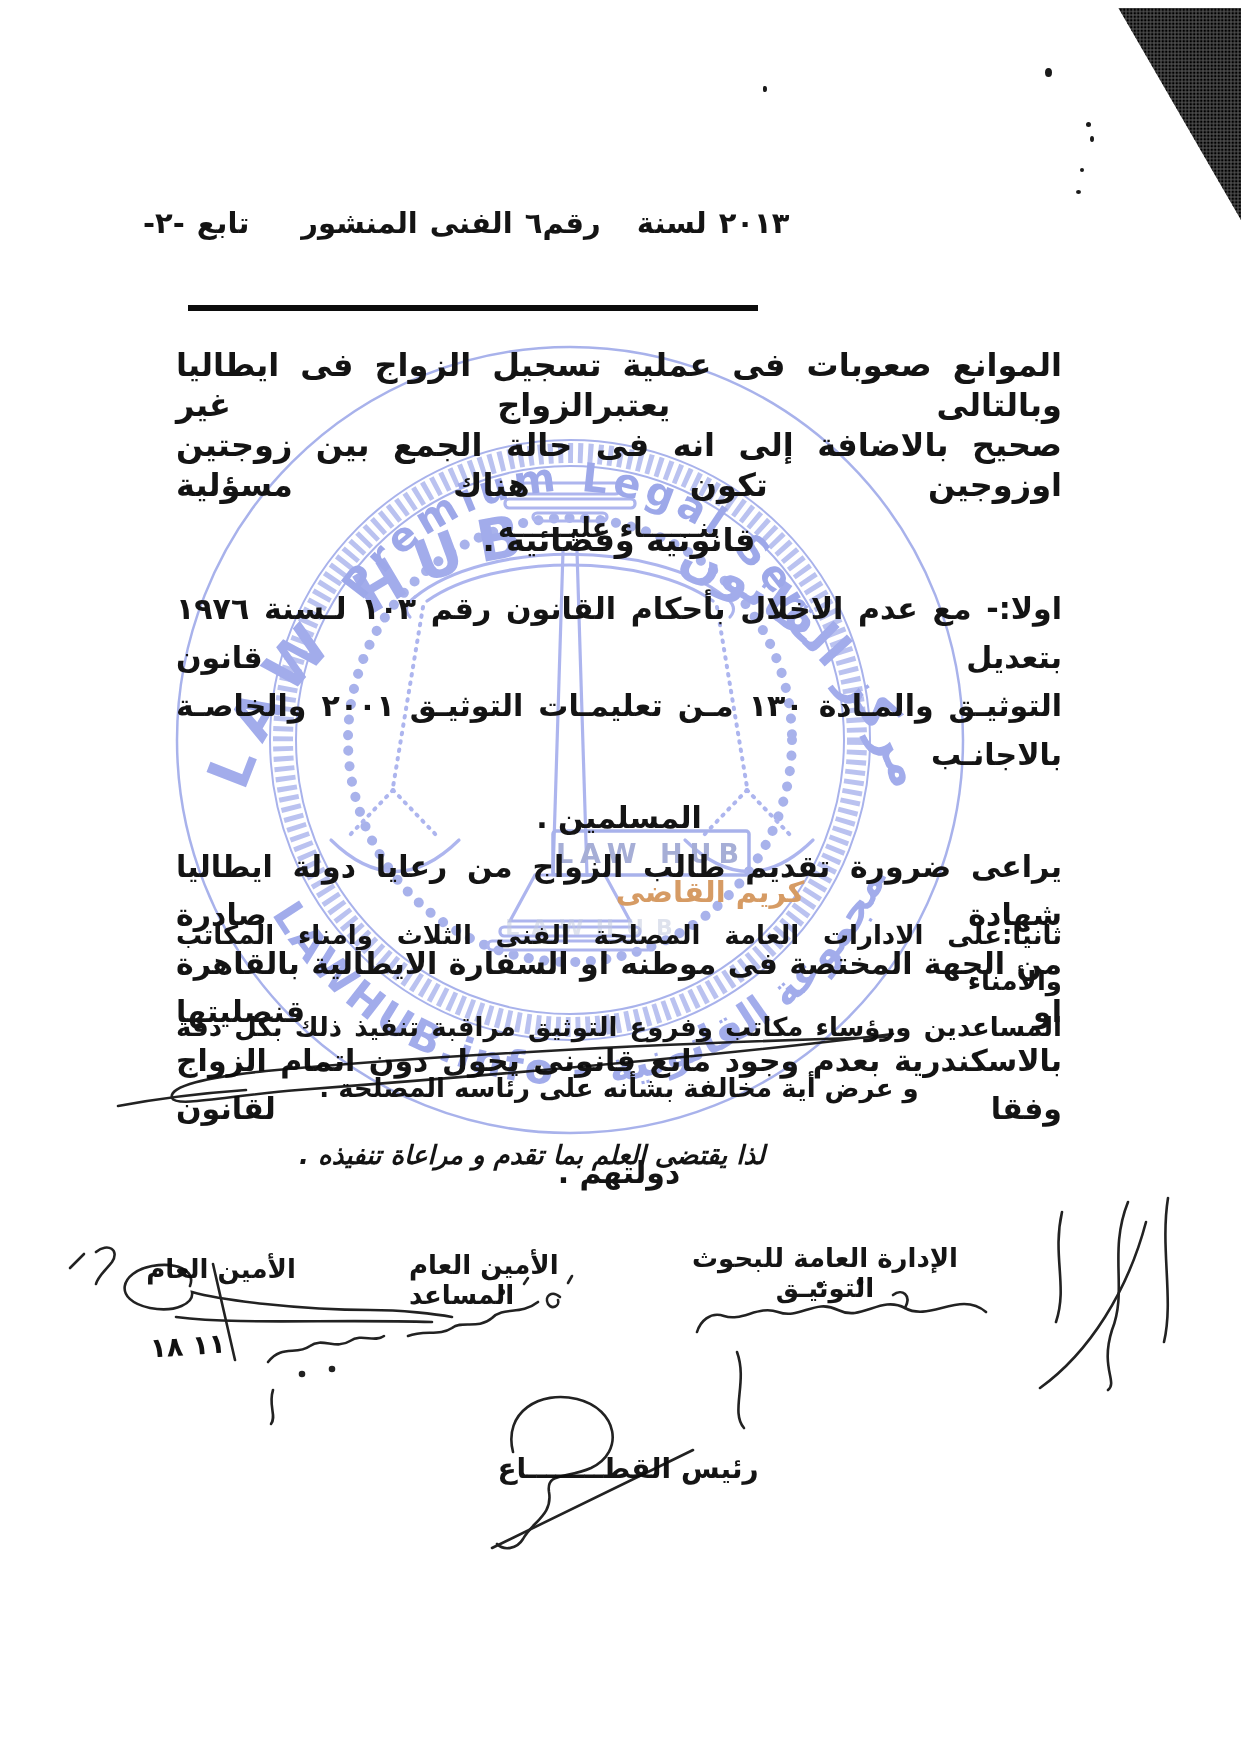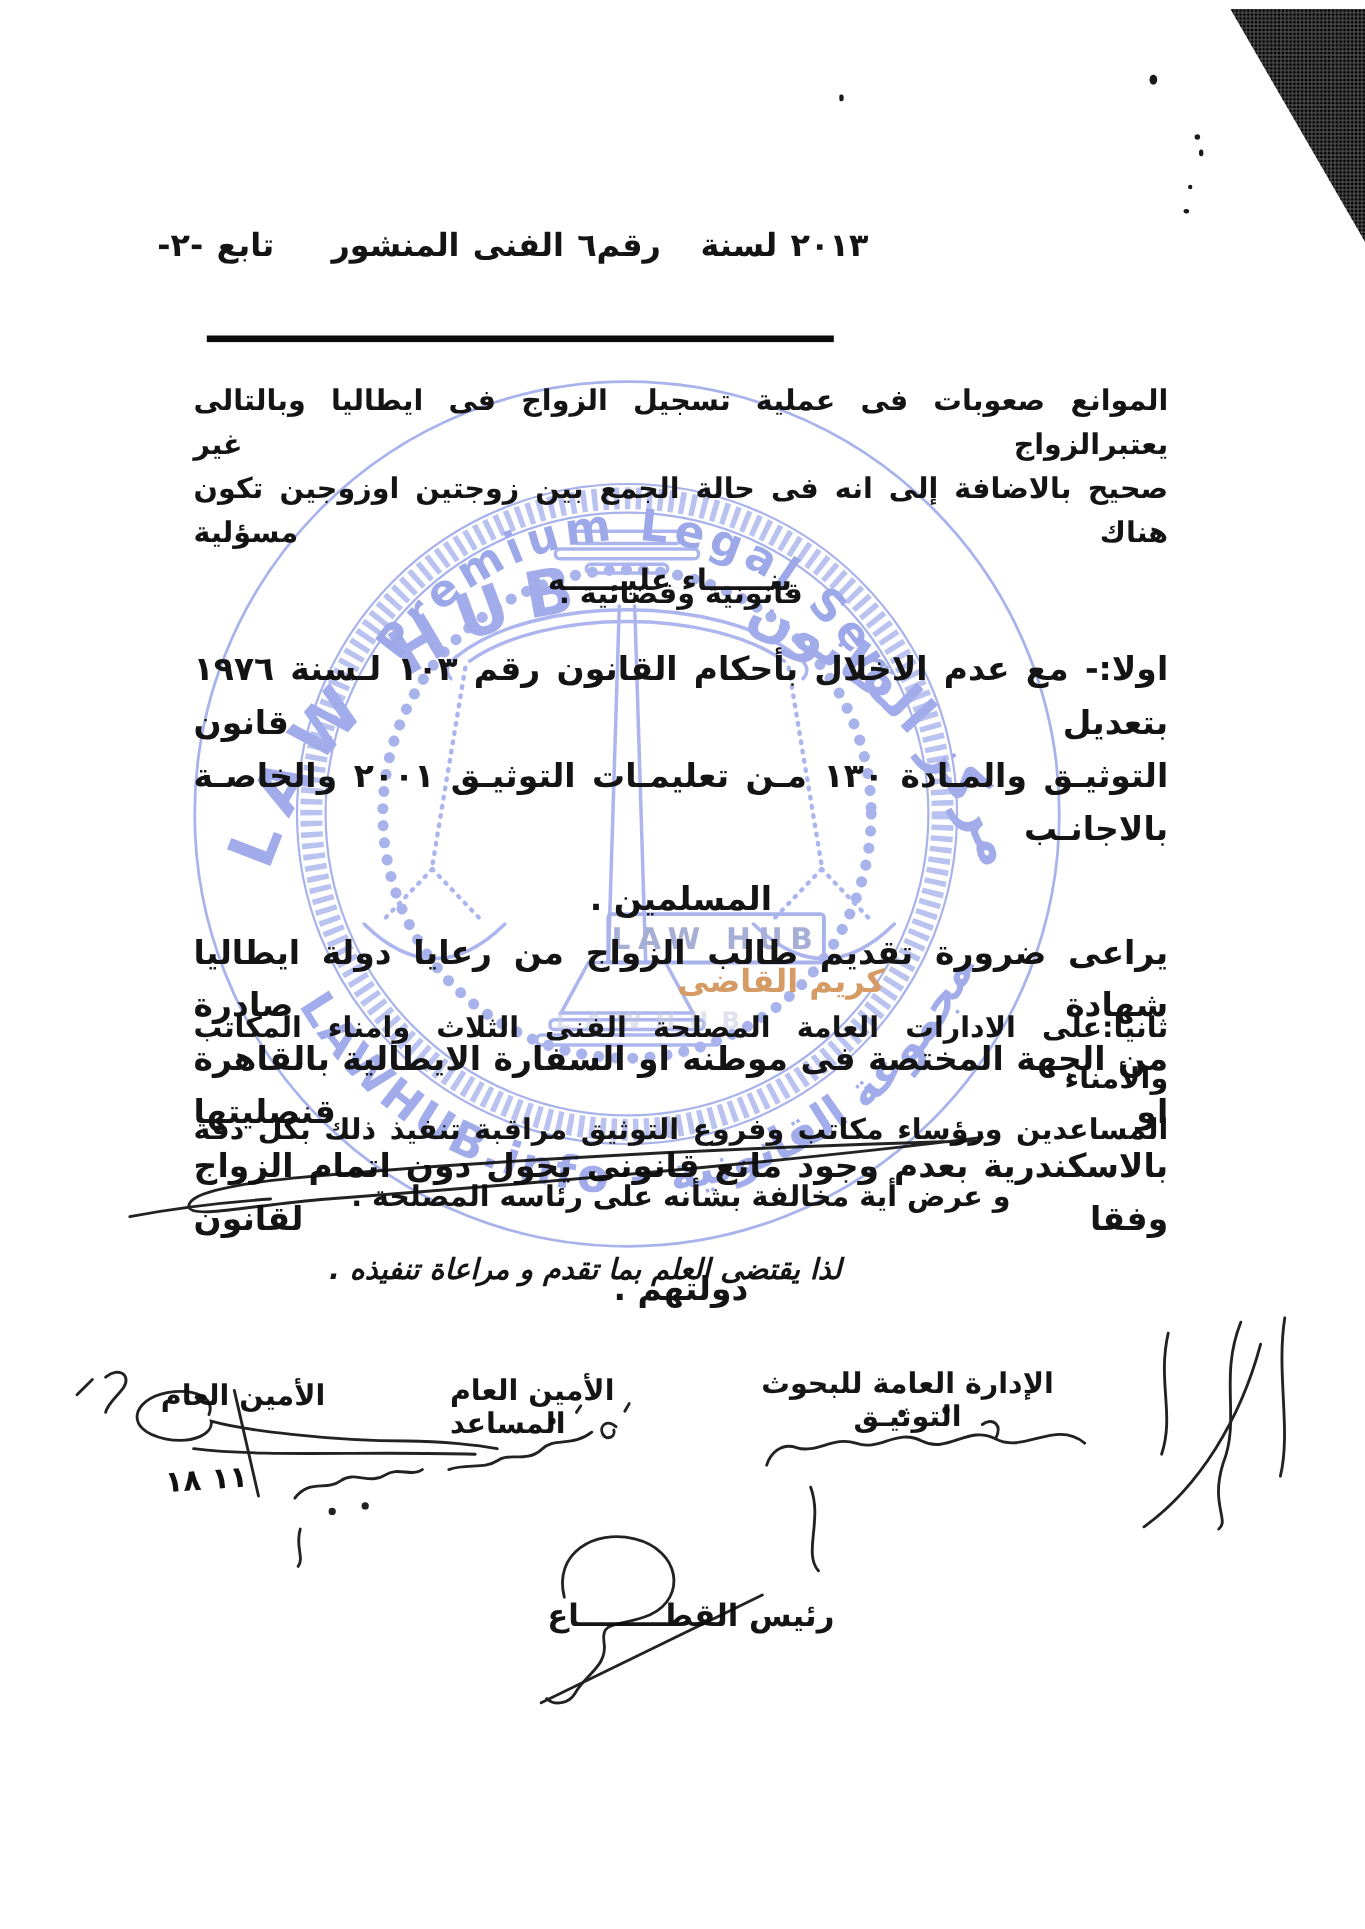--- a/index.html
+++ b/index.html
@@ -7,21 +7,21 @@
   .page{
     position:relative;width:1241px;height:1754px;margin:0 auto;
     background:#ffffff;overflow:hidden;color:#151515;
   }
   .abs{position:absolute;}
   
   .ar{direction:rtl;font-weight:bold;color:#141414;}
   .para{direction:rtl;}
   .para .jline{text-align:justify;text-align-last:justify;}
   .para .eline{text-align:center;margin-top:15px;}
-  .p1{left:176px;top:345px;width:886px;font-size:26px;line-height:40px;}
+  .p1{left:176px;top:345px;width:886px;font-size:32px;line-height:40px;}
   .p2{left:176px;top:585px;width:886px;font-size:30px;line-height:48.5px;}
   .p3{left:176px;top:912px;width:886px;font-size:26px;line-height:46px;}
   .basis{left:400px;top:512px;width:320px;text-align:right;font-size:27px;}
   .closing{left:290px;top:1140px;width:475px;text-align:right;font-size:26px;font-style:italic;}
   
   .hdr{left:143px;top:206px;display:flex;flex-direction:row;align-items:baseline;
        font-size:29px;font-weight:bold;gap:12px;direction:ltr;}
   .hdr span{direction:rtl;unicode-bidi:isolate;white-space:nowrap;}
   .hdr .gap-big{margin-right:40px;}
   .hdr .gap-mid{margin-left:24px;}

